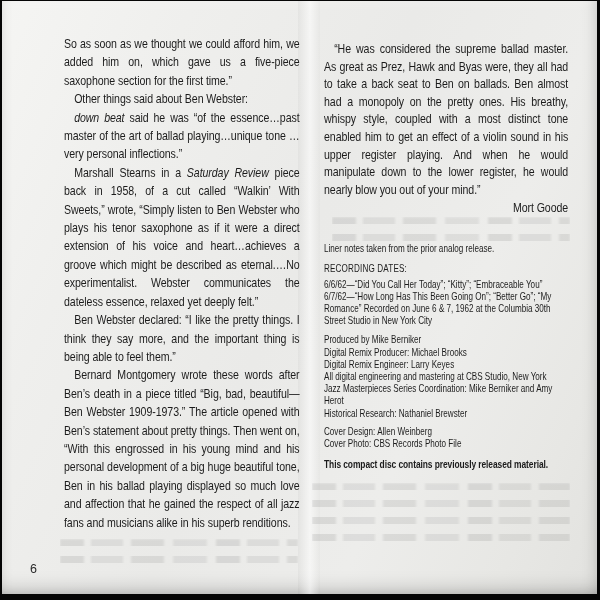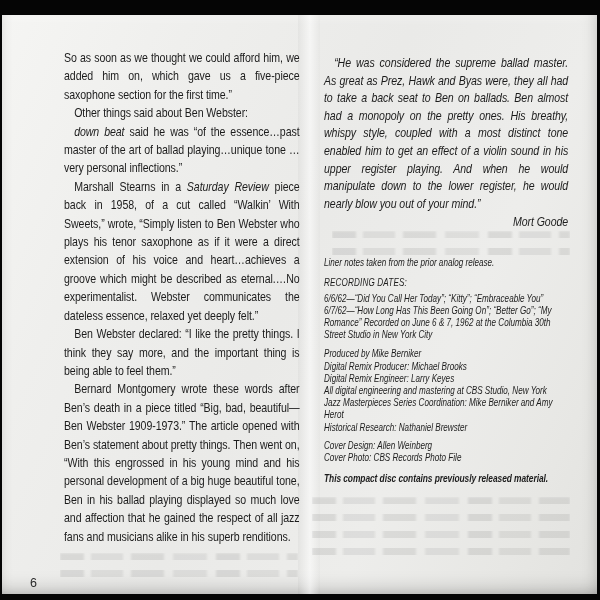--- a/index.html
+++ b/index.html
@@ -11,31 +11,30 @@
   .photo{position:relative;width:600px;height:600px;background:#050505;}
   
   .page{
     position:absolute;top:1px;left:2px;right:3px;bottom:6px;
     background:linear-gradient(115deg,#f5f5f3 0%,#efefed 22%,#eaeae8 48%,#ededeb 70%,#e7e7e4 88%,#e2e2df 100%);
     box-shadow:
       inset 0 -14px 22px -16px rgba(0,0,0,.38),
       inset -10px 0 18px -12px rgba(0,0,0,.18),
       inset 8px 0 16px -12px rgba(0,0,0,.10),
       inset 0 8px 14px -10px rgba(255,255,255,.85);
-    margin-top: 14px;
   }
   
   .gutter{
     position:absolute;top:0;bottom:0;left:296px;width:22px;
     background:linear-gradient(90deg,rgba(0,0,0,.035),rgba(255,255,255,.5) 55%,rgba(0,0,0,.02));
     pointer-events:none;
   }
   .col{position:absolute;color:#1c1c1c;}
   .col-left{left:62px;top:34px;width:236px;}
-  .col-right{left:322px;top:39px;width:244px;font-style:italic;}
+  .col-right{left:322px;top:39px;width:244px;}
   
   .cond{transform:scaleX(0.78);transform-origin:0 0;}
   .col-left .cond{width:302px;}
   .col-right .cond{width:313px;}
   p.body{margin:0;font-size:13.6px;line-height:18.4px;text-align:justify;letter-spacing:-.1px;}
   .col-right p.body{line-height:17.6px;}
   p.body.indent{text-indent:13px;}
   p.body i{font-style:italic;}
   .byline{font-size:13.6px;line-height:18px;text-align:right;margin-top:1px;letter-spacing:-.1px;}
   .small{font-size:10.4px;line-height:11.9px;letter-spacing:0;}

